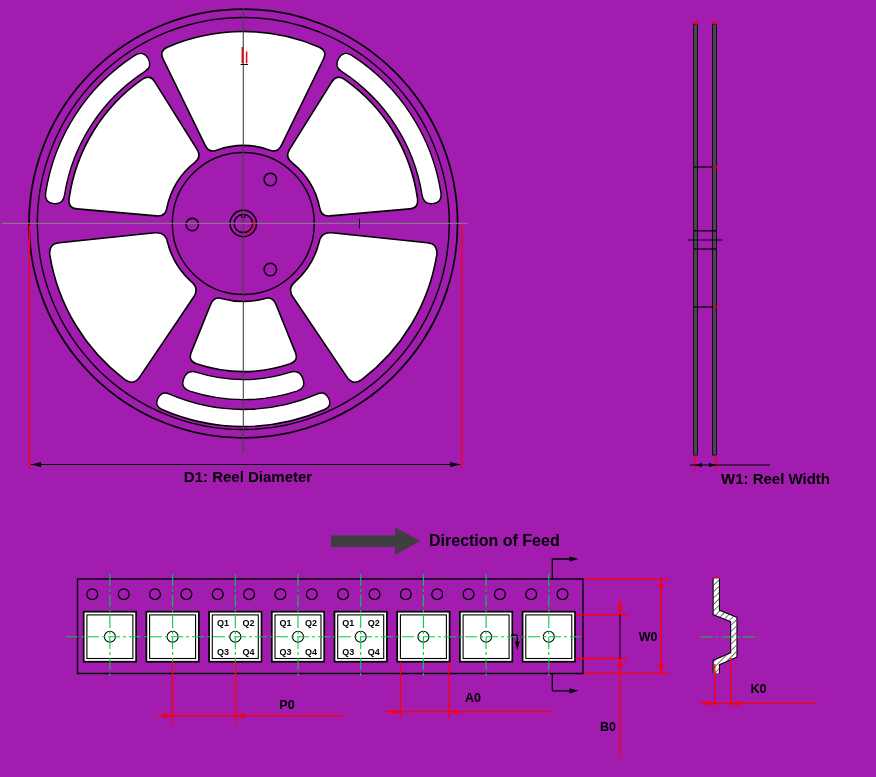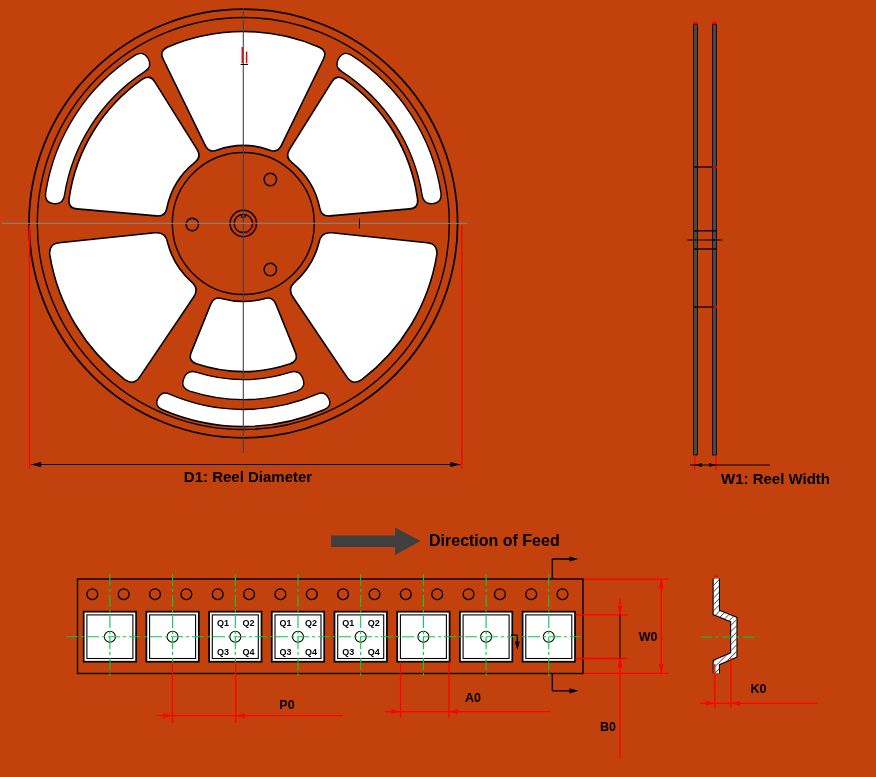--- a/index.html
+++ b/index.html
@@ -1,16 +1,16 @@
 <!DOCTYPE html>
 <html><head>
 <meta charset="utf-8">
 <style>
   html,body{margin:0;padding:0;background:#fff;}
-  .canvas{position:relative;width:876px;height:777px;background:#c2410c;overflow:hidden;}
+  .canvas{position:relative;width:876px;height:777px;background:#a21caf;overflow:hidden;}
   svg{display:block;}
   .ln  { stroke:#000; stroke-width:1.3; fill:none; }
   .lnthin { stroke:#000; stroke-width:1; fill:none; }
   .ln2 { stroke:#000; stroke-width:1.6; fill:#fff; stroke-linejoin:round; }
   .cir { stroke:#000; stroke-width:1.5; fill:none; }
   .red { stroke:#ff0000; stroke-width:1.3; fill:none; }
   .redthin { stroke:#ff0000; stroke-width:1.1; fill:none; }
   .redf{ fill:#ff0000; }
   .blkf{ fill:#000; }
   .gray{ stroke:#888; stroke-width:1; fill:none; }

